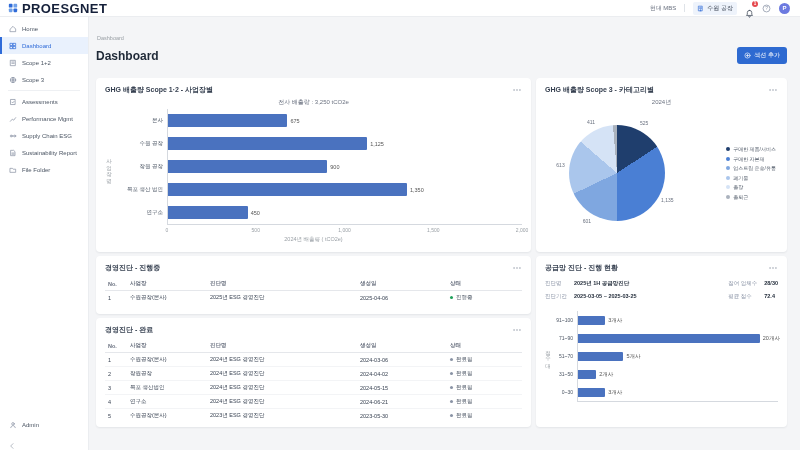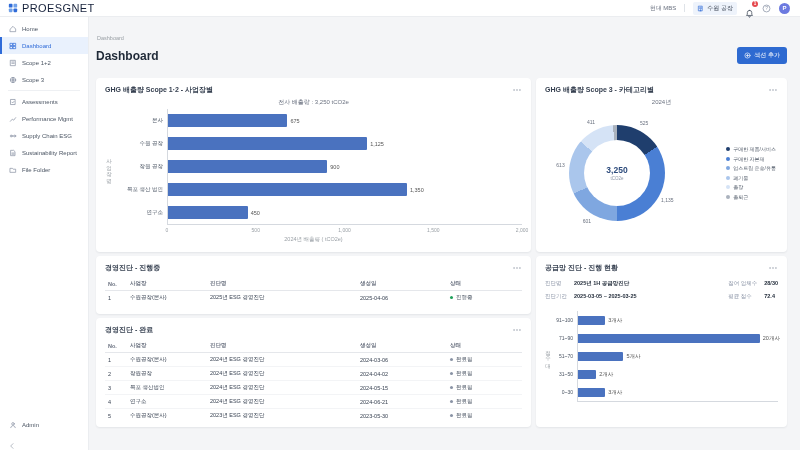--- a/index.html
+++ b/index.html
@@ -5,21 +5,21 @@
   * { margin:0; padding:0; box-sizing:border-box; }
   html,body { width:800px; height:450px; }
   body { font-family:"Liberation Sans",sans-serif; background:#f4f5f7; overflow:hidden; position:relative; color:#333; }
   .ic { display:inline-block; }
   .ic svg { display:block; width:100%; height:100%; }
 
   
   .topbar { position:absolute; top:0; left:0; width:800px; height:17px; background:#fff; border-bottom:1px solid #ebedf0; display:flex; align-items:center; justify-content:space-between; padding:0 10px 0 8px; z-index:6; }
   .logo { display:flex; align-items:center; gap:4px; }
   .logo .ic { width:10px; height:10px; }
-  .logo-text { font-size:11px; font-weight:normal; letter-spacing:.4px; color:#15203a; }
+  .logo-text { font-size:13px; font-weight:bold; letter-spacing:.4px; color:#15203a; }
   .hright { display:flex; align-items:center; gap:8px; }
   .org { font-size:6px; color:#6b7280; }
   .vdiv { width:1px; height:8px; background:#dfe3e8; }
   .site-chip { display:flex; align-items:center; gap:3px; font-size:6px; color:#374151; background:#eef3fb; border:none; border-radius:2px; padding:2px 4px; font-family:inherit; cursor:pointer; }
   .site-chip .ic { width:7px; height:7px; color:#2f6bd8; }
   .bell { position:relative; width:9px; height:9px; color:#4b5563; }
   .badge { position:absolute; top:-3px; right:-4px; min-width:6px; height:6px; background:#e5484d; color:#fff; border-radius:3px; font-size:4.5px; line-height:6px; text-align:center; padding:0 1px; font-weight:bold; }
   .help { width:9px; height:9px; }
   .avatar { width:11px; height:11px; border-radius:50%; background:#6c7ae0; color:#fff; font-size:6px; font-weight:bold; display:flex; align-items:center; justify-content:center; }
 
@@ -334,24 +334,20 @@
               <circle cx="2.5" cy="6" r="1"></circle>
               <circle cx="6" cy="6" r="1"></circle>
               <circle cx="9.5" cy="6" r="1"></circle>
             </svg>
           </span>
       </div>
       <div class="year-label">2024년</div>
       <div class="donut-row">
         <div class="donut-wrap" id="donut-wrap">
           <div class="ring" id="donut-ring" style="background: conic-gradient(rgb(31, 62, 109) 0deg, rgb(31, 62, 109) 56.7568deg, rgb(74, 127, 212) 56.7568deg, rgb(74, 127, 212) 179.459deg, rgb(127, 167, 224) 179.459deg, rgb(127, 167, 224) 244.432deg, rgb(170, 198, 236) 244.432deg, rgb(170, 198, 236) 310.703deg, rgb(213, 227, 246) 310.703deg, rgb(213, 227, 246) 355.135deg, rgb(170, 178, 189) 355.135deg, rgb(170, 178, 189) 360deg);"></div>
-          <div class="hole">
-            <span class="center-val">3,250</span>
-            <span class="center-unit">tCO2e</span>
-          </div>
         <span class="dlabel" style="left: 75.0917px; top: -2.1502px;">525</span>
             <span class="dlabel" style="left: 98.2774px; top: 74.8548px;">1,135</span>
             <span class="dlabel" style="left: 17.8402px; top: 96.3672px;">601</span>
             <span class="dlabel" style="left: -8.50354px; top: 40.4934px;">613</span>
             <span class="dlabel" style="left: 22.0507px; top: -2.7507px;">411</span>
           </div>
         <div class="legend" id="donut-legend">
             <div class="lg-item">
               <span class="lg-dot" style="background:#1f3e6d"></span>
               <span>구매한 제품/서비스</span>

